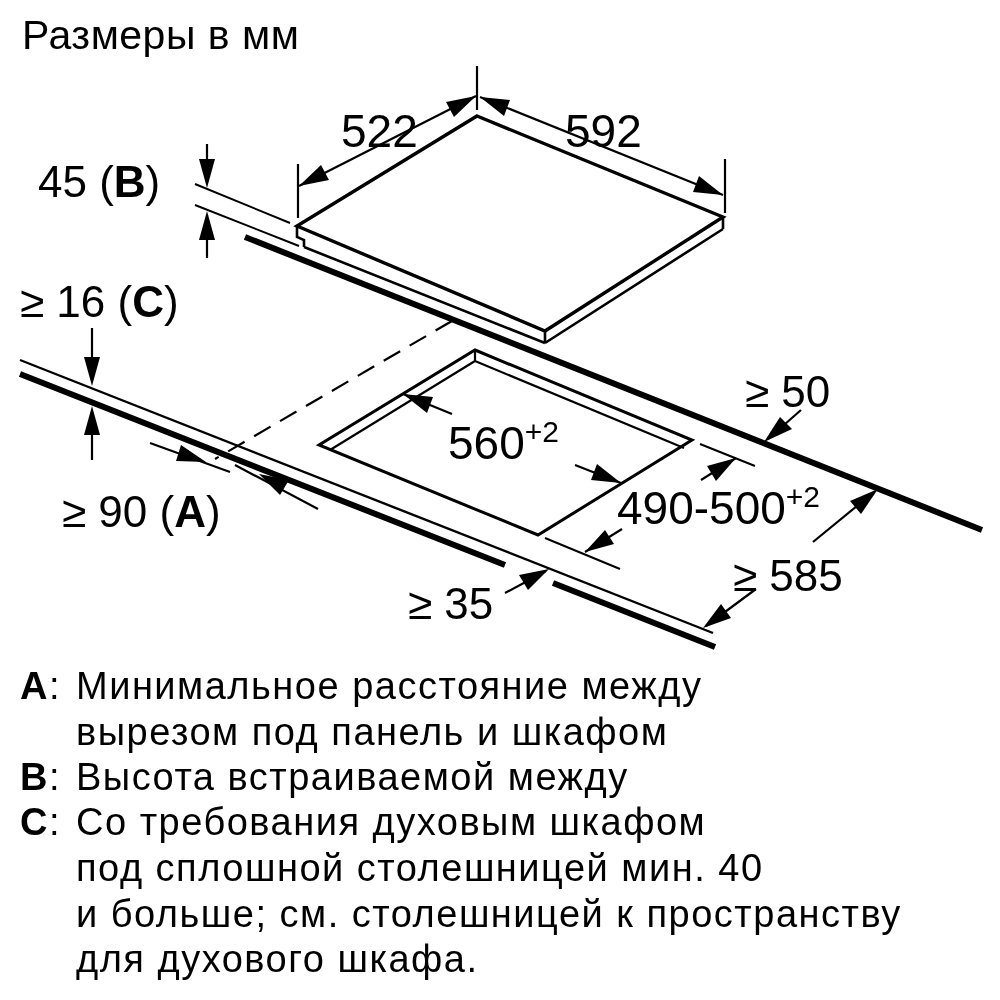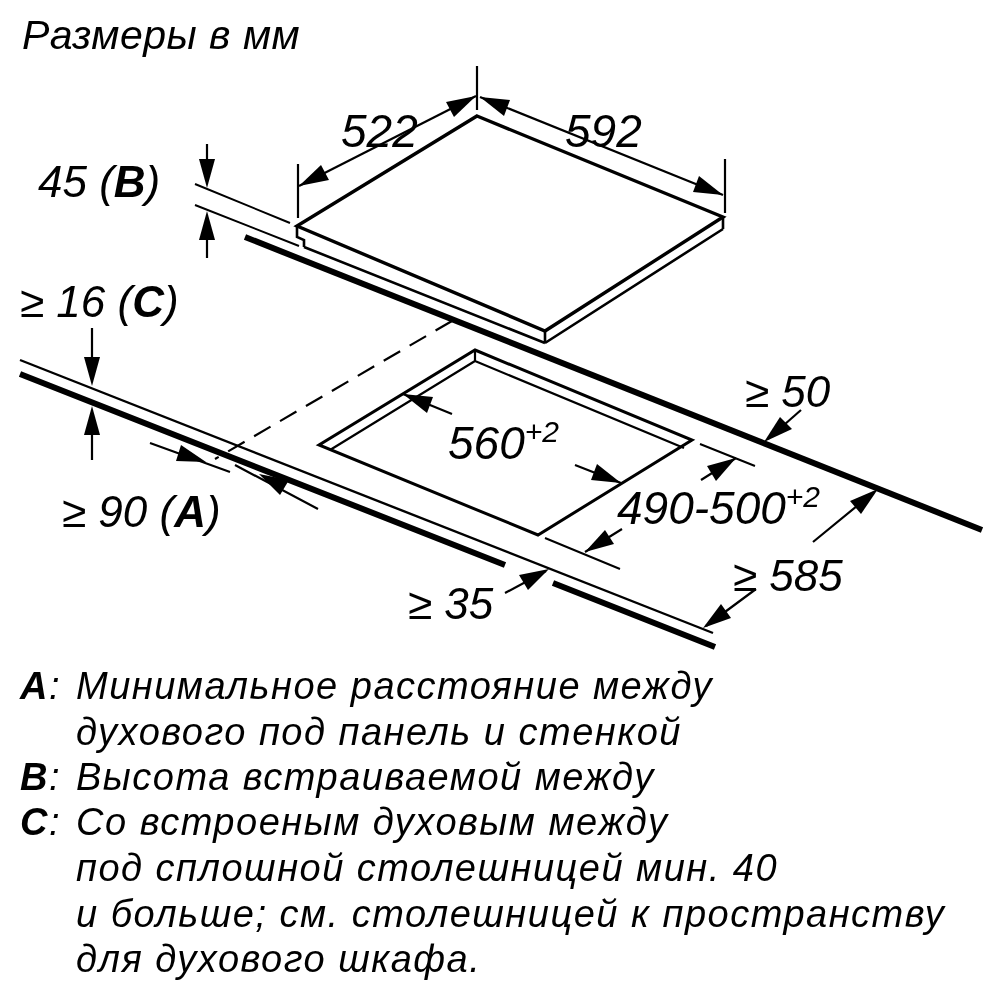--- a/index.html
+++ b/index.html
@@ -1,17 +1,17 @@
 <!DOCTYPE html>
 <html><head>
 <meta charset="utf-8">
 <style>
   html,body{margin:0;padding:0;background:#fff;}
   .page{position:relative;width:1000px;height:1000px;background:#ffffff;overflow:hidden;
-        font-family:"Liberation Sans","DejaVu Sans",sans-serif;color:#000;font-style:italic;}
+        font-family:"Liberation Sans","DejaVu Sans",sans-serif;color:#000;}
   .title{position:absolute;left:22px;top:12px;font-size:41px;letter-spacing:.5px;color:#000;}
   svg text{font-family:"Liberation Sans","DejaVu Sans",sans-serif;fill:#000;}
   .dimtxt{font-size:46px;}
   .dimtxt-s{font-size:44px;}
   .sup{font-size:30px;}
   .b{font-weight:bold;}
   .legend-label{position:absolute;left:20px;font-size:38px;letter-spacing:1.5px;}
   .legend-label b{font-weight:bold;}
   .legend-line{position:absolute;left:76px;font-size:38px;letter-spacing:1.5px;white-space:nowrap;text-align:right;}
 </style>
@@ -94,25 +94,25 @@
       <text class="dimtxt" x="617" y="524"><tspan>490-500</tspan><tspan class="sup" dy="-17">+2</tspan></text>
       <text class="dimtxt-s" x="745" y="407">≥ 50</text>
       <text class="dimtxt-s" x="733" y="591">≥ 585</text>
       <text class="dimtxt-s" x="408" y="619">≥ 35</text>
     </g>
   </svg>
 
   <div>
     <div class="legend-label" style="top:665px"><b>A</b><span>:</span></div>
     <div class="legend-line" style="top:665px">Минимальное расстояние между</div>
-    <div class="legend-line" style="top:711px">духового под панель и стенкой</div>
+    <div class="legend-line" style="top:711px">вырезом под панель и шкафом</div>
 
     <div class="legend-label" style="top:756px"><b>B</b><span>:</span></div>
     <div class="legend-line" style="top:756px">Высота встраиваемой между</div>
 
     <div class="legend-label" style="top:801px"><b>C</b><span>:</span></div>
-    <div class="legend-line" style="top:801px">Со встроеным духовым между</div>
+    <div class="legend-line" style="top:801px">Со требования духовым шкафом</div>
     <div class="legend-line" style="top:847px">под сплошной столешницей мин. 40</div>
     <div class="legend-line" style="top:893px">и больше; см. столешницей к пространству</div>
     <div class="legend-line" style="top:938px">для духового шкафа.</div>
   </div>
 
 </div>
 
 </body></html>

